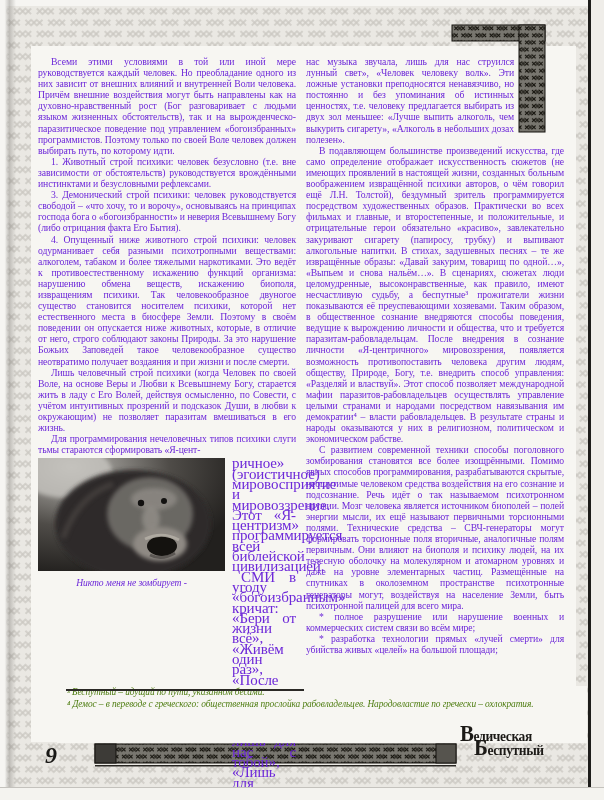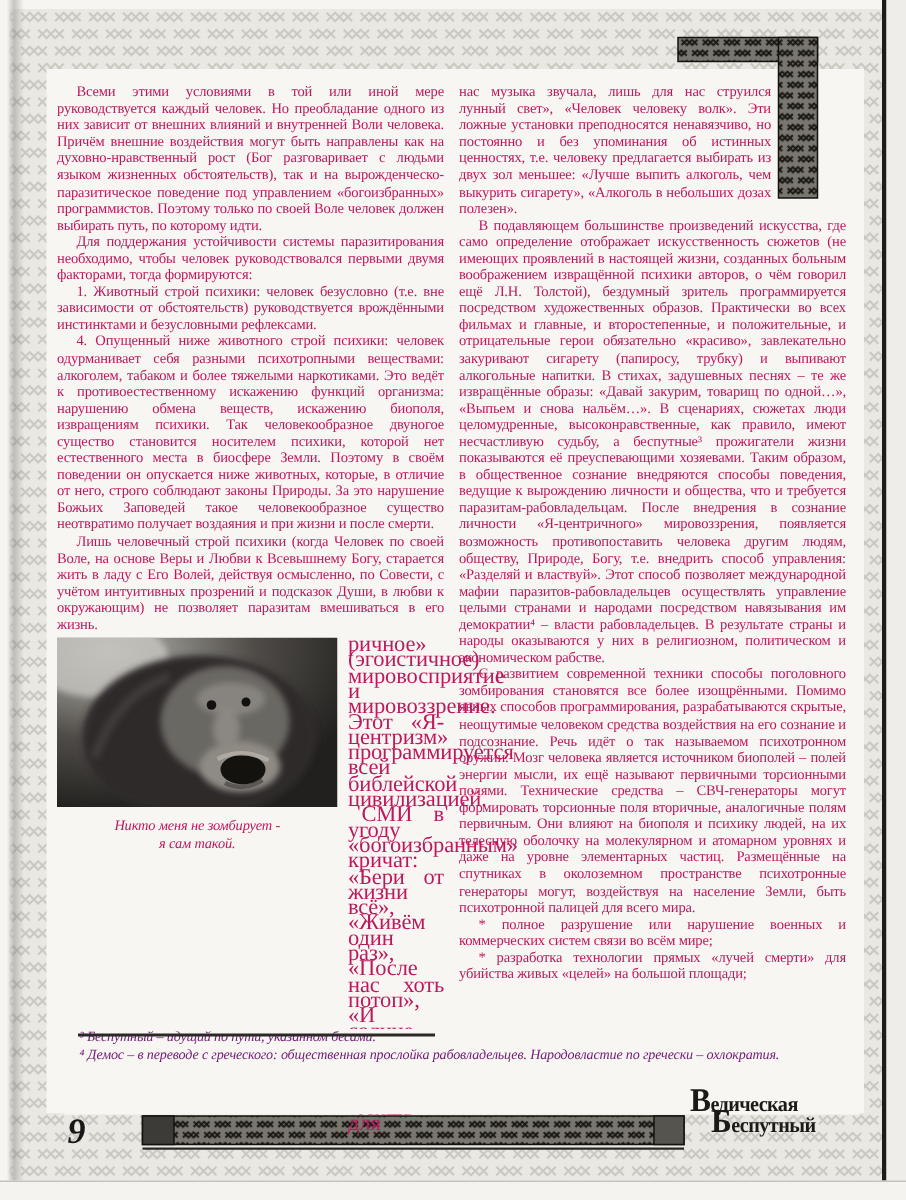--- a/index.html
+++ b/index.html
@@ -1,33 +1,33 @@
 <!DOCTYPE html>
 <html><head>
 <meta charset="utf-8">
 <style>
   html,body{margin:0;padding:0;}
   body{width:604px;height:800px;background:#f6f5f2;font-family:"Liberation Serif",serif;}
   .scan{position:relative;width:604px;height:800px;overflow:hidden;background:#f6f5f2;}
   .bg,.overlay{position:absolute;left:0;top:0;pointer-events:none;}
   .paper{position:absolute;left:31px;top:46px;width:545px;height:696px;background:#f7f6f2;}
-  .columns{position:absolute;left:38px;top:56px;width:526px;display:flex;gap:10px;color:#be185d;}
+  .columns{position:absolute;left:38px;top:56px;width:526px;display:flex;gap:10px;color:#6d28d9;}
   .col{width:258px;font-size:9.7px;line-height:11.1px;text-align:justify;letter-spacing:-0.1px;}
   .col p{margin:0;text-indent:13px;}
   .col p.cont{text-indent:0;}
   .col p b{font-weight:normal;}
   .orn-spacer{float:right;width:50px;height:80px;}
   .photo-row{display:flex;gap:7px;margin-top:3px;}
   .photo-col{width:187px;}
   .narrow{width:64px;font-size:15px;line-height:10.3px;text-align:justify;}
   .narrow p{margin:0;text-indent:9px;}
   .narrow p.cont{text-indent:0;}
   .caption{font-style:italic;font-size:9.6px;line-height:11.5px;margin-top:4px;text-align:center;text-indent:0;}
   .caption span{display:block;}
-  .fnbox{position:absolute;left:43px;top:686px;width:530px;height:57px;background:#f7f6f2;color:#701a75;}
+  .fnbox{position:absolute;left:57px;top:686px;width:530px;height:57px;background:#f7f6f2;color:#4d7c0f;}
   .fnrule{position:absolute;left:9px;top:3px;width:238px;height:2px;background:#2b2926;}
   .fn{margin-left:10px;margin-right:4px;font-style:italic;font-size:9.4px;line-height:12.2px;letter-spacing:-0.1px;}
   .fn:first-of-type{margin-top:8px;}
   .pagenum{position:absolute;left:45px;top:742px;font-size:24px;font-weight:bold;font-style:italic;color:#191816;}
   .logo{position:absolute;left:460px;top:728px;color:#1c1a17;transform:scaleY(1.05);}
   .logo div{font-weight:bold;font-size:13.5px;line-height:12px;letter-spacing:-0.4px;}
   .logo div::first-letter{font-size:21px;}
   .logo .l2{margin-left:14px;margin-top:-2px;}
   .leftshadow{position:absolute;left:4px;top:0;width:12px;height:800px;
     background:linear-gradient(90deg,rgba(250,249,246,0.95),rgba(110,107,102,0.35) 45%,rgba(250,249,246,0));}
@@ -61,24 +61,25 @@
     <rect x="519" y="25" width="26" height="107" fill="url(#meaD)" stroke="#15130f"></rect>
     <rect x="95" y="744" width="361" height="19" fill="url(#meaD)" stroke="#15130f"></rect>
     <rect x="95" y="744" width="21" height="19" fill="#3d3b37" stroke="#15130f"></rect>
     <rect x="436" y="744" width="20" height="19" fill="#56544e" stroke="#15130f"></rect>
     <rect x="95" y="765" width="361" height="1.5" fill="#2a2824"></rect>
   </svg>
 
   <div class="columns">
     <div class="col">
       <p>Всеми этими условиями в той или иной мере руководствуется каждый человек. Но преобладание одного из них зависит от внешних влияний и внутренней Воли человека. Причём внешние воздействия могут быть направлены как на духовно-нравственный рост (Бог разговаривает с людьми языком жизненных обстоятельств), так и на вырожденческо-паразитическое поведение под управлением «богоизбранных» программистов. Поэтому только по своей Воле человек должен выбирать путь, по которому идти.</p>
-      <p>Для поддержания устойчивости системы паразитирования необходимо, чтобы человек руководствовался первыми двумя факторами, тогда формируются:</p>
       <p class="lead"><b>1. Животный строй психики:</b> <span>человек безусловно (т.е. вне зависимости от обстоятельств) руководствуется врождёнными инстинктами и безусловными рефлексами.</span></p>
+      <p class="lead"><b>3. Демонический строй психики:</b> <span>человек руководствуется свободой – «что хочу, то и ворочу», основываясь на принципах господа бога о «богоизбранности» и неверия Всевышнему Богу (либо отрицания факта Его Бытия).</span></p>
       <p class="lead"><b>4. Опущенный ниже животного строй психики:</b> <span>человек одурманивает себя разными психотропными веществами: алкоголем, табаком и более тяжелыми наркотиками. Это ведёт к противоестественному искажению функций организма: нарушению обмена веществ, искажению биополя, извращениям психики. Так человекообразное двуногое существо становится носителем психики, которой нет естественного места в биосфере Земли. Поэтому в своём поведении он опускается ниже животных, которые, в отличие от него, строго соблюдают законы Природы. За это нарушение Божьих Заповедей такое человекообразное существо неотвратимо получает воздаяния и при жизни и после смерти.</span></p>
       <p>Лишь человечный строй психики (когда Человек по своей Воле, на основе Веры и Любви к Всевышнему Богу, старается жить в ладу с Его Волей, действуя осмысленно, по Совести, с учётом интуитивных прозрений и подсказок Души, в любви к окружающим) не позволяет паразитам вмешиваться в его жизнь.</p>
+      <p>Для программирования нечеловечных типов психики слуги тьмы стараются сформировать «Я-цент-</p>
 
       <div class="photo-row">
         <div class="photo-col">
           <svg width="187" height="113" viewBox="0 0 187 113">
             <defs>
               <radialGradient id="phbg" cx="18%" cy="8%" r="95%">
                 <stop offset="0" stop-color="#bdbbb6"></stop>
                 <stop offset="55%" stop-color="#4f4c48"></stop>
                 <stop offset="100%" stop-color="#22201e"></stop>
               </radialGradient>
@@ -95,21 +96,20 @@
             <circle cx="103" cy="45" r="3.2" fill="#121110"></circle>
             <circle cx="126" cy="43" r="3" fill="#121110"></circle>
             <ellipse cx="113" cy="61" rx="9" ry="13" fill="#918d87" opacity="0.85" filter="url(#soft)"></ellipse>
             <ellipse cx="122" cy="86" rx="27" ry="17" fill="#8f8a84" filter="url(#soft)"></ellipse>
             <ellipse cx="124" cy="88" rx="15" ry="10" fill="#14120f"></ellipse>
             <path d="M107 81 Q124 73 141 82" stroke="#b6b1a9" stroke-width="3" fill="none" opacity="0.8"></path>
             <path d="M112 97 Q124 103 137 95" stroke="#474340" stroke-width="3" fill="none" opacity="0.7"></path>
           </svg>
           <div class="caption">
             <span>Никто меня не зомбирует -</span>
-            <span>я сам такой.</span>
           </div>
         </div>
         <div class="narrow">
           <p class="cont">ричное» (эгоистичное) мировосприятие и мировоззрение. Этот «Я-центризм» программируется всей библейской цивилизацией.</p>
           <p>СМИ в угоду «богоизбранным» кричат: «Бери от жизни всё», «Живём один раз», «После нас хоть потоп», «И солнце светит лишь для нас с тобой», «Лишь для</p>
         </div>
       </div>
     </div>
 
     <div class="col">

